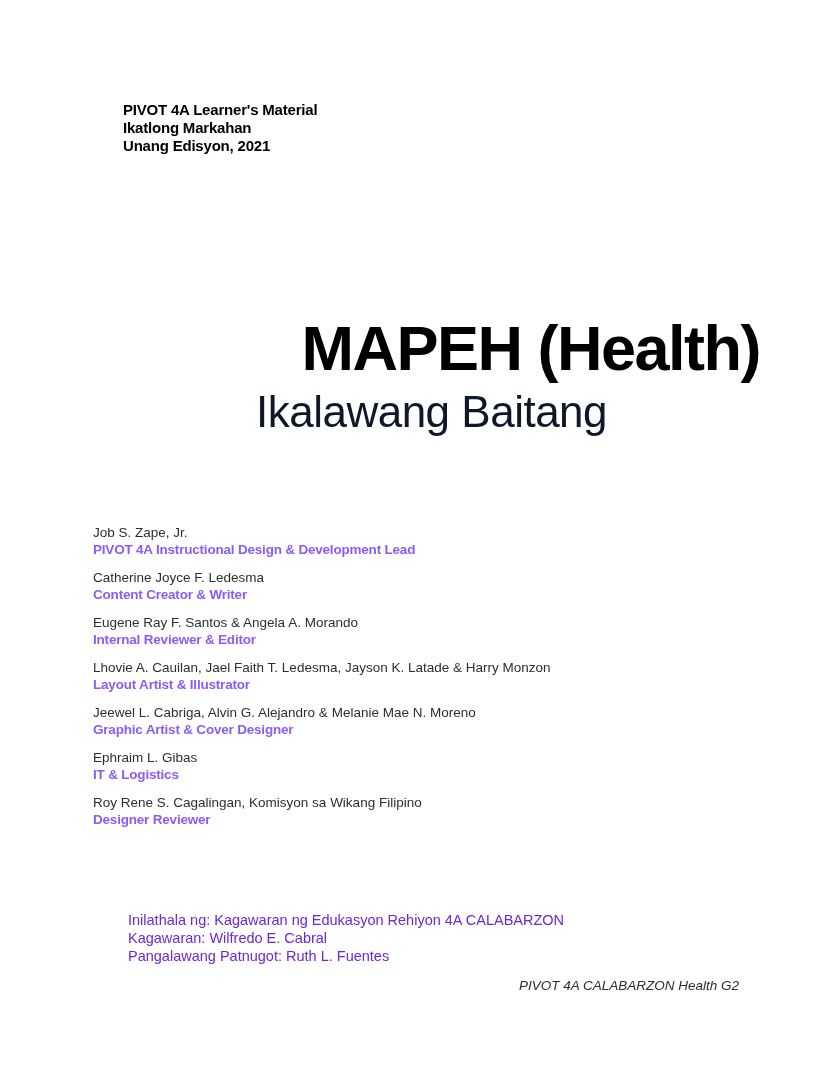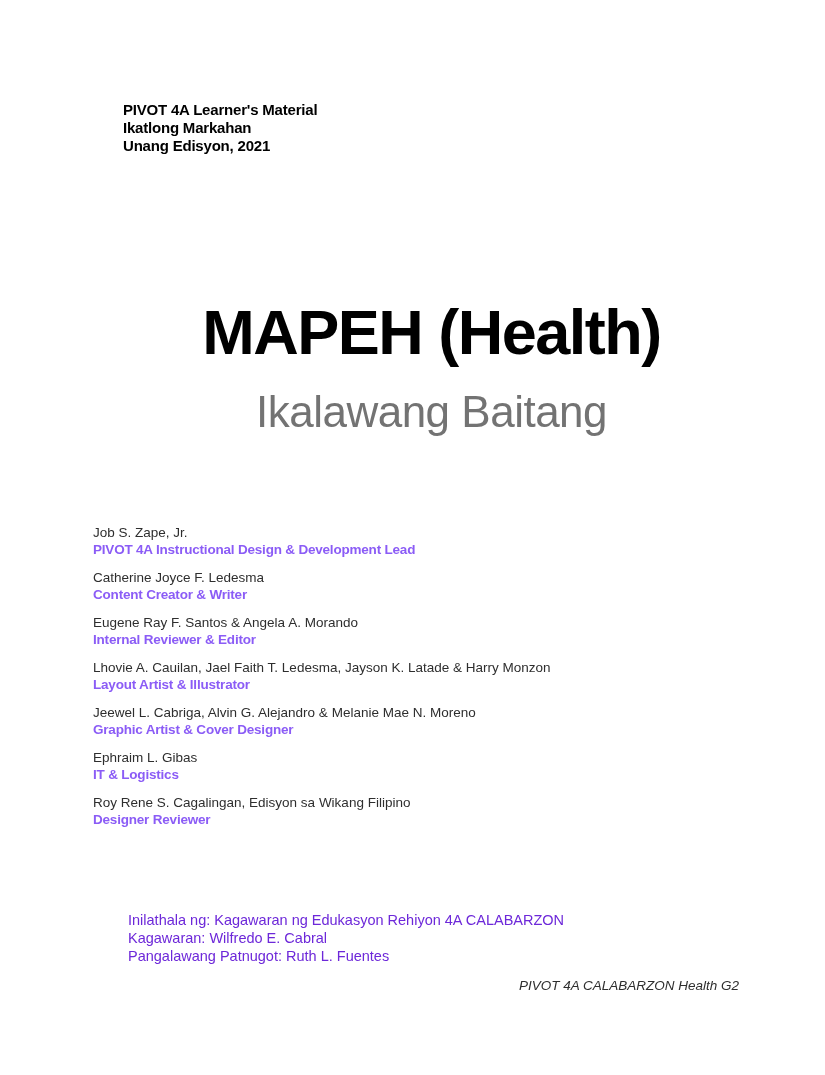--- a/index.html
+++ b/index.html
@@ -23,39 +23,39 @@
     font-size: 15px;
     line-height: 18px;
     font-weight: bold;
     letter-spacing: -0.2px;
     white-space: nowrap;
   }
   .doc-title {
     position: absolute;
     left: 103px;
     right: 65px;
-    top: 301px;
-    text-align: center;
+    top: 317px;
+    text-align: right;
     font-size: 63px;
     line-height: 1;
     font-weight: bold;
     letter-spacing: -1.5px;
     white-space: nowrap;
   }
   .doc-subtitle {
     position: absolute;
     left: 103px;
     right: 65px;
     top: 390px;
     text-align: center;
     font-size: 44px;
     line-height: 1;
     font-weight: normal;
     letter-spacing: -0.5px;
-    color: #737373;
+    color: #0f172a;
     white-space: nowrap;
   }
   .credits {
     position: absolute;
     left: 93px;
     right: 55px;
     top: 524px;
     text-align: left;
     font-size: 13.5px;
     line-height: 17px;
@@ -126,21 +126,21 @@
     </div>
     <div class="credit-group">
       <div class="credit-names">Jeewel L. Cabriga, Alvin G. Alejandro &amp; Melanie Mae N. Moreno</div>
       <div class="credit-role">Graphic Artist &amp; Cover Designer</div>
     </div>
     <div class="credit-group">
       <div class="credit-names">Ephraim L. Gibas</div>
       <div class="credit-role">IT &amp; Logistics</div>
     </div>
     <div class="credit-group last">
-      <div class="credit-names">Roy Rene S. Cagalingan, Edisyon sa Wikang Filipino</div>
+      <div class="credit-names">Roy Rene S. Cagalingan, Komisyon sa Wikang Filipino</div>
       <div class="credit-role">Designer Reviewer</div>
     </div>
   </div>
 
   <div class="publisher-block">
     <div>Inilathala ng: Kagawaran ng Edukasyon Rehiyon 4A CALABARZON</div>
     <div>Kagawaran: Wilfredo E. Cabral</div>
     <div>Pangalawang Patnugot: Ruth L. Fuentes</div>
   </div>
 

